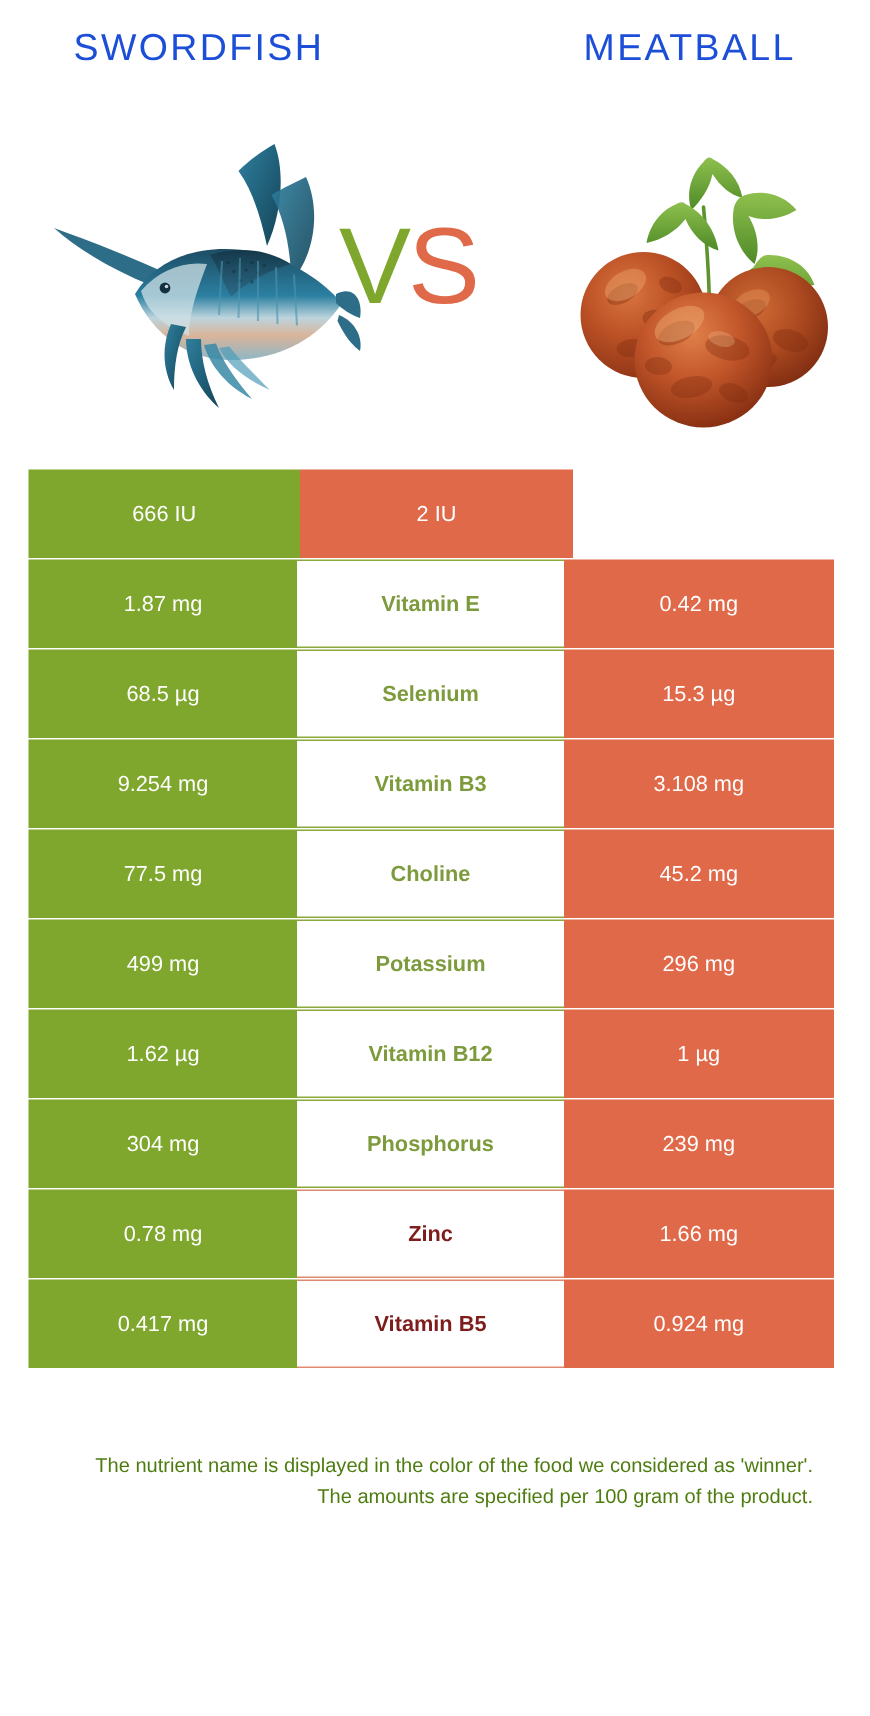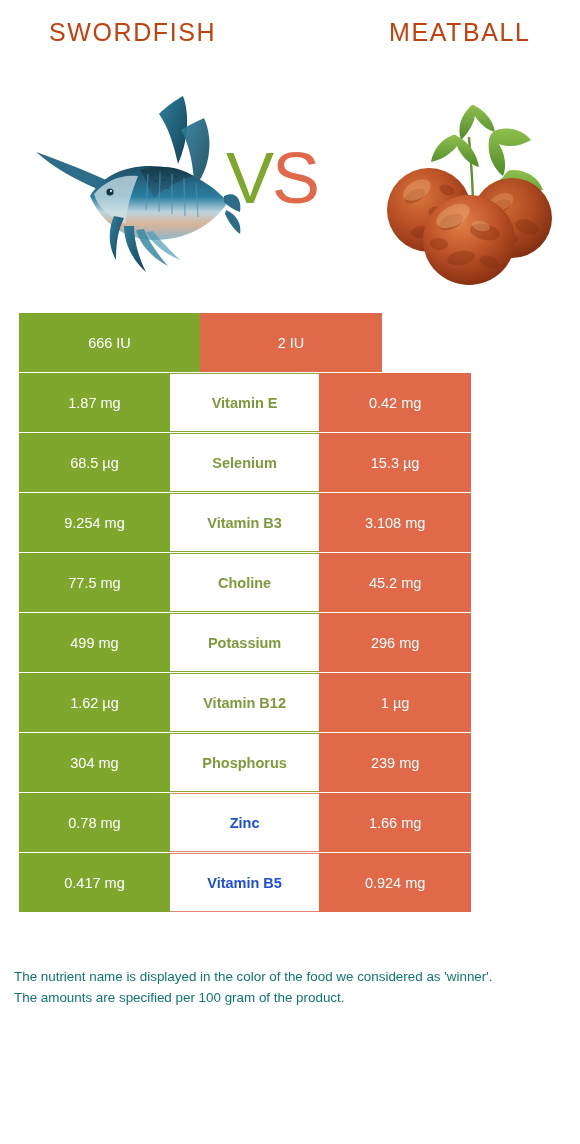--- a/index.html
+++ b/index.html
@@ -13,21 +13,21 @@
 
   
   .titles{
     position:absolute;top:18px;left:0;width:580px;height:40px;
   }
   .title{
     position:absolute;top:0;
     font-size:25px;
     font-weight:300;
     letter-spacing:1.6px;
-    color:#c2410c;
+    color:#1d4ed8;
     font-family:"Liberation Sans", sans-serif;
     white-space:nowrap;
   }
   .title.left{left:49px;}
   .title.right{left:389px;}
 
   
   .hero{position:absolute;top:62px;left:0;width:544px;height:235px;}
 
   .fish-wrap{position:absolute;left:28px;top:22px;width:215px;height:195px;}
@@ -39,21 +39,21 @@
     font-family:"Liberation Sans", sans-serif;
     letter-spacing:-2px;
     line-height:1;
   }
   .vs .v{color:#7FA62D;}
   .vs .s{color:#E0694A;}
 
   
   .table{
     position:absolute;left:19px;top:313px;
-    width:452px;
+    width:537px;
   }
   .row{
     display:flex;
     height:59px;
     margin-bottom:1px;
   }
   .cell{
     display:flex;align-items:center;justify-content:center;
     font-size:14.5px;
     font-weight:400;
@@ -71,29 +71,29 @@
     font-size:14.5px;
     border-top:1px solid transparent;
     border-bottom:1px solid transparent;
   }
   .cell.right{
     width:182px;
     background:#E0694A;
     color:#ffffff;
   }
   .mid.win-left{ color:#7D9B3C; border-top-color:#8BA83D; border-bottom-color:#8BA83D; }
-  .mid.win-right{ color:#1d4ed8; border-top-color:#DF8A6F; border-bottom-color:#DF8A6F; }
+  .mid.win-right{ color:#7f1d1d; border-top-color:#DF8A6F; border-bottom-color:#DF8A6F; }
   .row:first-child .cell.mid{border-top-color:transparent;}
 
   
   .footer{
     position:absolute;left:0;top:966px;width:556px;
-    text-align:left;
+    text-align:right;
     font-size:13.4px;
-    color:#0f766e;
+    color:#4d7c0f;
     line-height:21px;
     font-family:"Liberation Sans", sans-serif;
   }
   .footer div{padding:0 14px;}
 </style>
 </head>
 <body>
 
 <div class="titles">
   <div class="title left">SWORDFISH</div>

